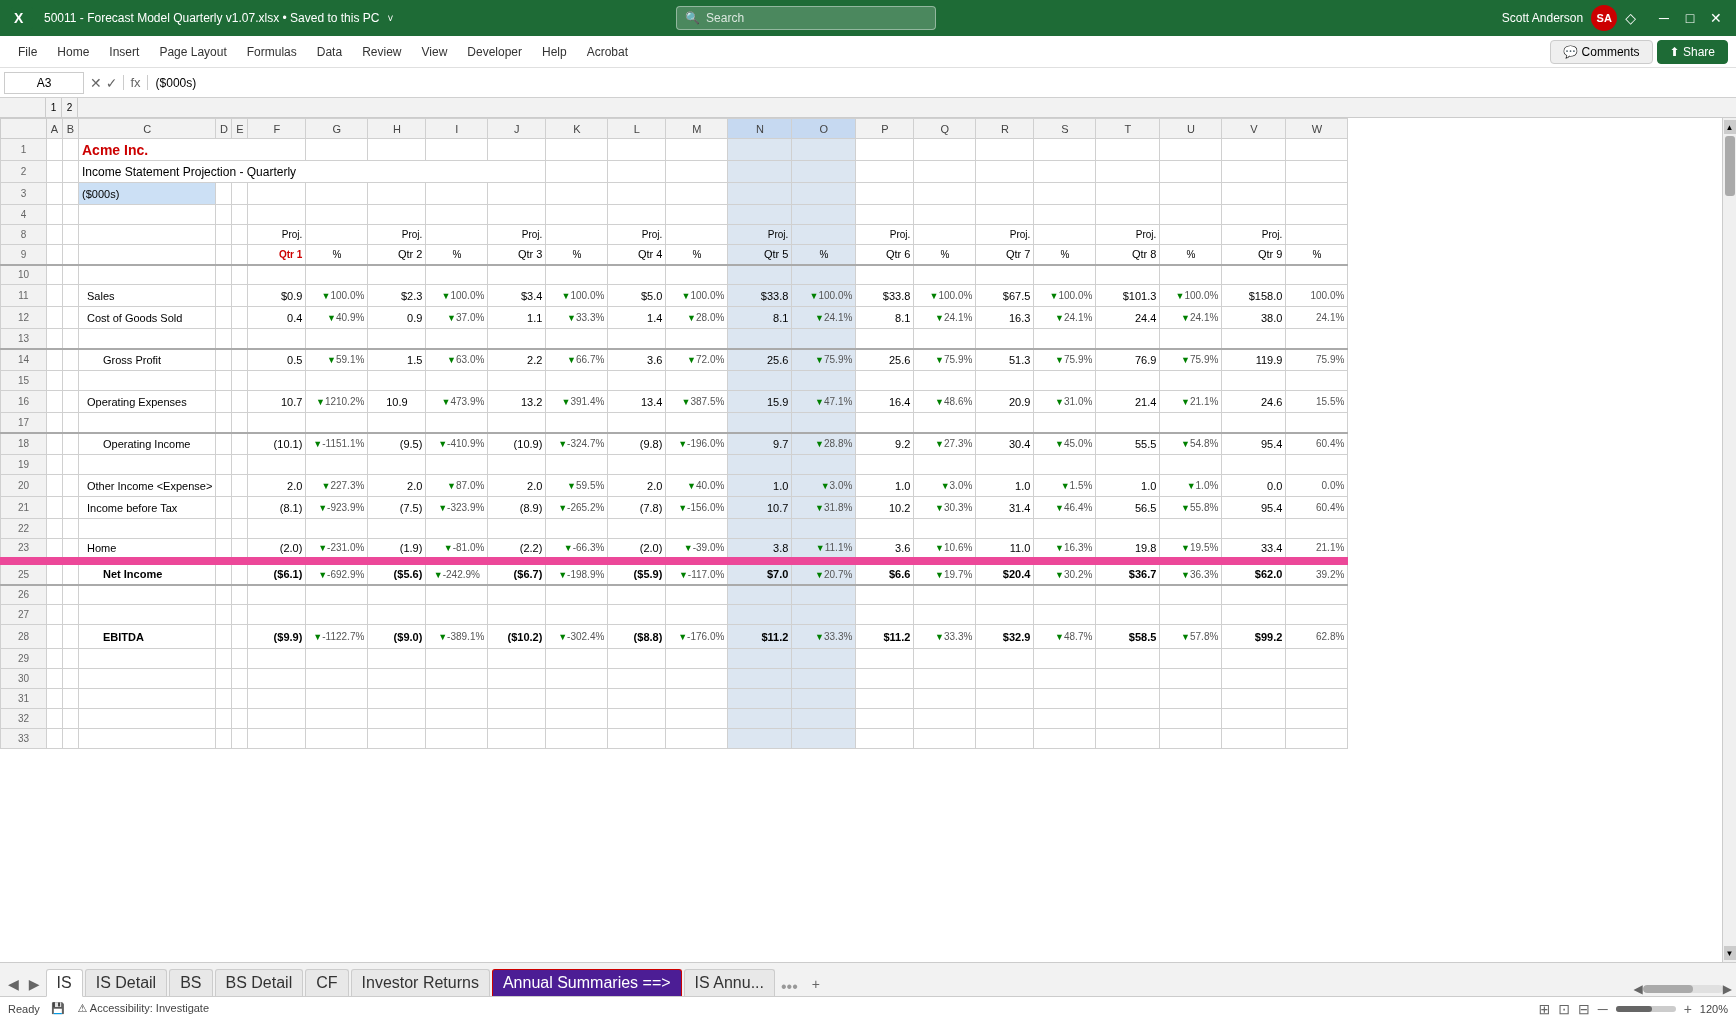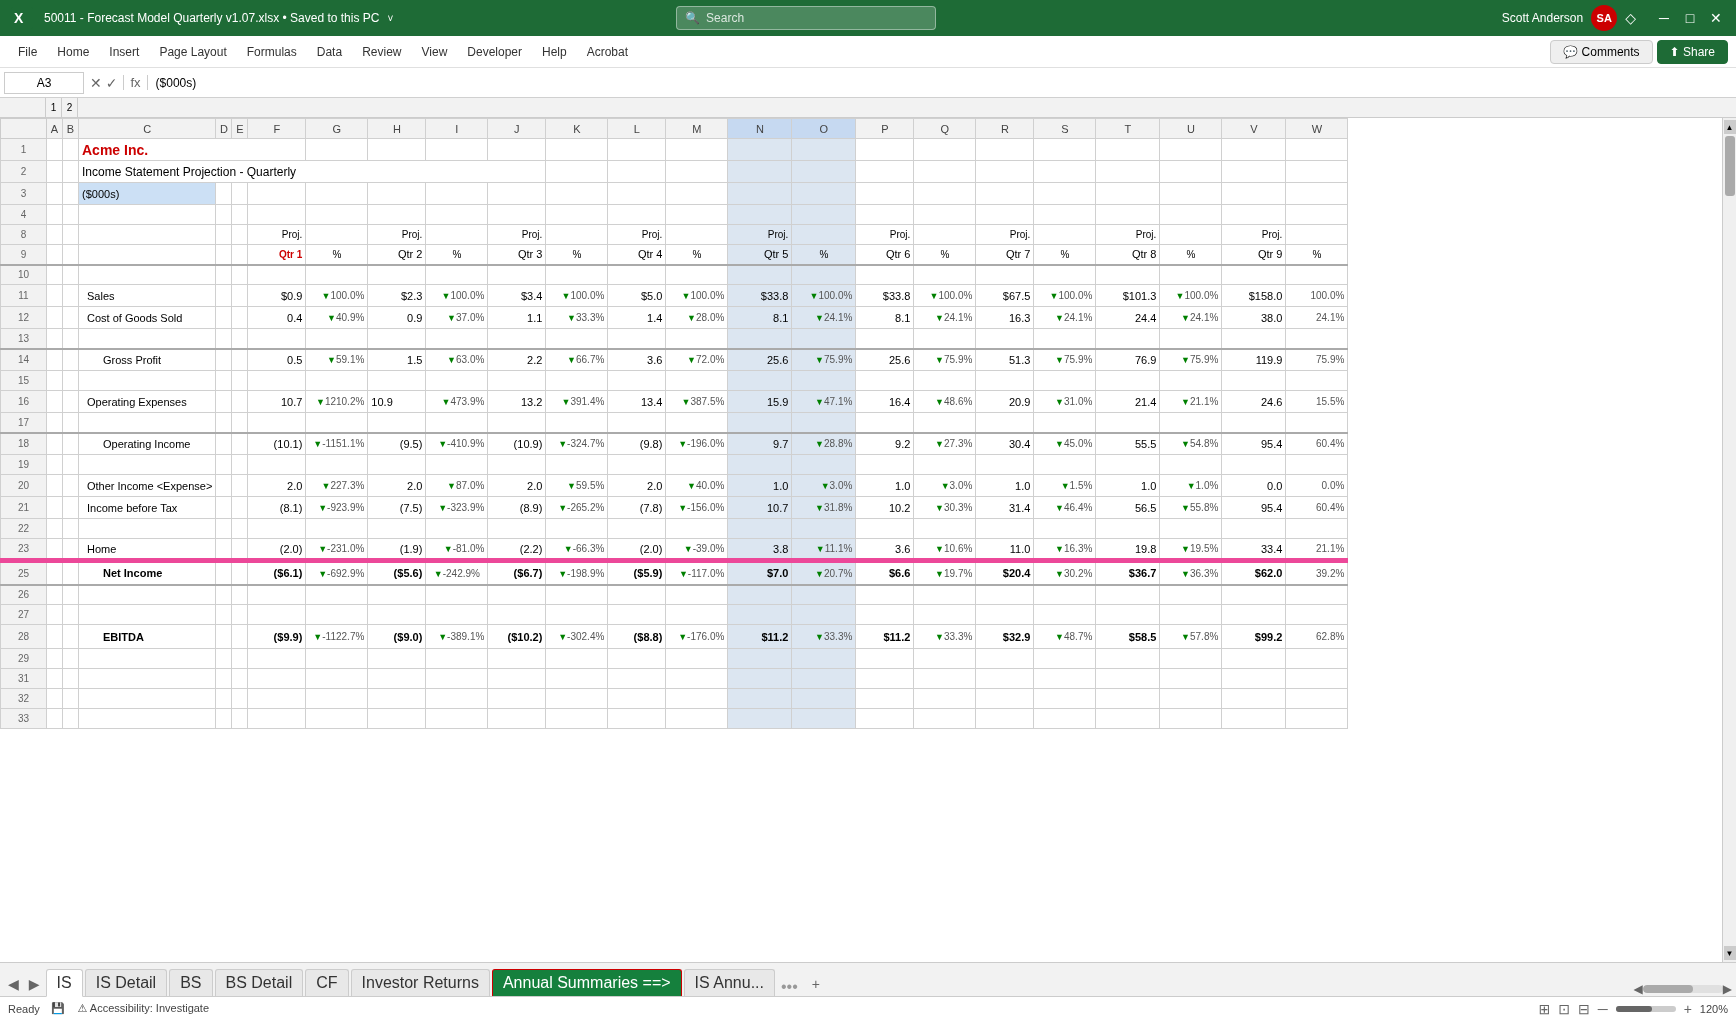--- a/index.html
+++ b/index.html
@@ -136,21 +136,21 @@
       cursor: pointer;
       border-radius: 3px 3px 0 0;
       color: #333;
     }
     .tab.active {
       background: #fff;
       border-bottom: 1px solid #fff;
       margin-bottom: -1px;
     }
     .tab.highlight {
-      background: #15803d;
+      background: #4c1d95;
       color: white;
       border-color: #c00;
     }
     .tab-add { padding: 4px 8px; font-size: 14px; background: transparent; border: none; cursor: pointer; color: #666; }
     .tab-nav { background: transparent; border: none; cursor: pointer; color: #666; font-size: 14px; padding: 4px; }
 
     
     #statusbar {
       height: 24px;
       background: #fff;
@@ -634,21 +634,21 @@
 
           <tr style="height:22px;">
             <td class="row-num">16</td>
             <td></td>
               <td></td>
             <td style="padding-left:8px;">Operating Expenses</td>
             <td></td>
               <td></td>
             <td style="text-align:right;">10.7</td>
             <td style="text-align:right;font-size:10px;color:#555;"><span style="color:green;font-size:9px;">▼</span><span>1210.2%</span></td>
-            <td style="text-align:left;">10.9</td>
+            <td style="text-align:center;">10.9</td>
             <td style="text-align:right;font-size:10px;color:#555;"><span style="color:green;font-size:9px;">▼</span><span>473.9%</span></td>
             <td style="text-align:right;">13.2</td>
             <td style="text-align:right;font-size:10px;color:#555;"><span style="color:green;font-size:9px;">▼</span><span>391.4%</span></td>
             <td style="text-align:right;">13.4</td>
             <td style="text-align:right;font-size:10px;color:#555;"><span style="color:green;font-size:9px;">▼</span><span>387.5%</span></td>
             <td style="text-align:right;background:#dce6f1;">15.9</td>
             <td style="text-align:right;font-size:10px;color:#555;background:#dce6f1;"><span style="color:green;font-size:9px;">▼</span><span>47.1%</span></td>
             <td style="text-align:right;">16.4</td>
             <td style="text-align:right;font-size:10px;color:#555;"><span style="color:green;font-size:9px;">▼</span><span>48.6%</span></td>
             <td style="text-align:right;">20.9</td>
@@ -842,21 +842,21 @@
             <td style="text-align:right;font-size:10px;color:#555;"><span style="color:green;font-size:9px;">▼</span><span>10.6%</span></td>
             <td style="text-align:right;">11.0</td>
             <td style="text-align:right;font-size:10px;color:#555;"><span style="color:green;font-size:9px;">▼</span><span>16.3%</span></td>
             <td style="text-align:right;">19.8</td>
             <td style="text-align:right;font-size:10px;color:#555;"><span style="color:green;font-size:9px;">▼</span><span>19.5%</span></td>
             <td style="text-align:right;">33.4</td>
             <td style="text-align:right;font-size:10px;color:#555;"><span>21.1%</span></td>
           </tr>
 
 
-          <tr style="height:24px;border-top:5px solid #ec4899;border-bottom:2px solid #aaa;">
+          <tr style="height:24px;border-top:8px solid #ec4899;border-bottom:2px solid #aaa;">
             <td class="row-num">25</td>
             <td></td>
               <td></td>
             <td style="padding-left:24px;font-weight:bold;">Net Income</td>
             <td></td>
               <td></td>
             <td style="text-align:right;font-weight:bold;">($6.1)</td>
             <td style="text-align:right;font-size:10px;color:#555;"><span style="color:green;font-size:9px;">▼</span><span>-692.9%</span></td>
             <td style="text-align:right;font-weight:bold;">($5.6)</td>
             <td style="text-align:center;font-size:10px;color:#555;"><span style="color:green;font-size:9px;">▼</span><span>-242.9%</span></td>
@@ -976,20 +976,46 @@
               <td></td>
               <td></td>
               <td></td>
               <td></td>
               <td></td>
               <td></td>
               <td></td>
               <td></td>
             </tr>
           <tr style="height:20px;">
+              <td class="row-num">30</td>
+              <td></td>
+              <td></td>
+              <td></td>
+              <td></td>
+              <td></td>
+              <td></td>
+              <td></td>
+              <td></td>
+              <td></td>
+              <td></td>
+              <td></td>
+              <td></td>
+              <td></td>
+              <td style="background:#dce6f1;"></td>
+              <td style="background:#dce6f1;"></td>
+              <td></td>
+              <td></td>
+              <td></td>
+              <td></td>
+              <td></td>
+              <td></td>
+              <td></td>
+              <td></td>
+            </tr>
+          <tr style="height:20px;">
               <td class="row-num">31</td>
               <td></td>
               <td></td>
               <td></td>
               <td></td>
               <td></td>
               <td></td>
               <td></td>
               <td></td>
               <td></td>

